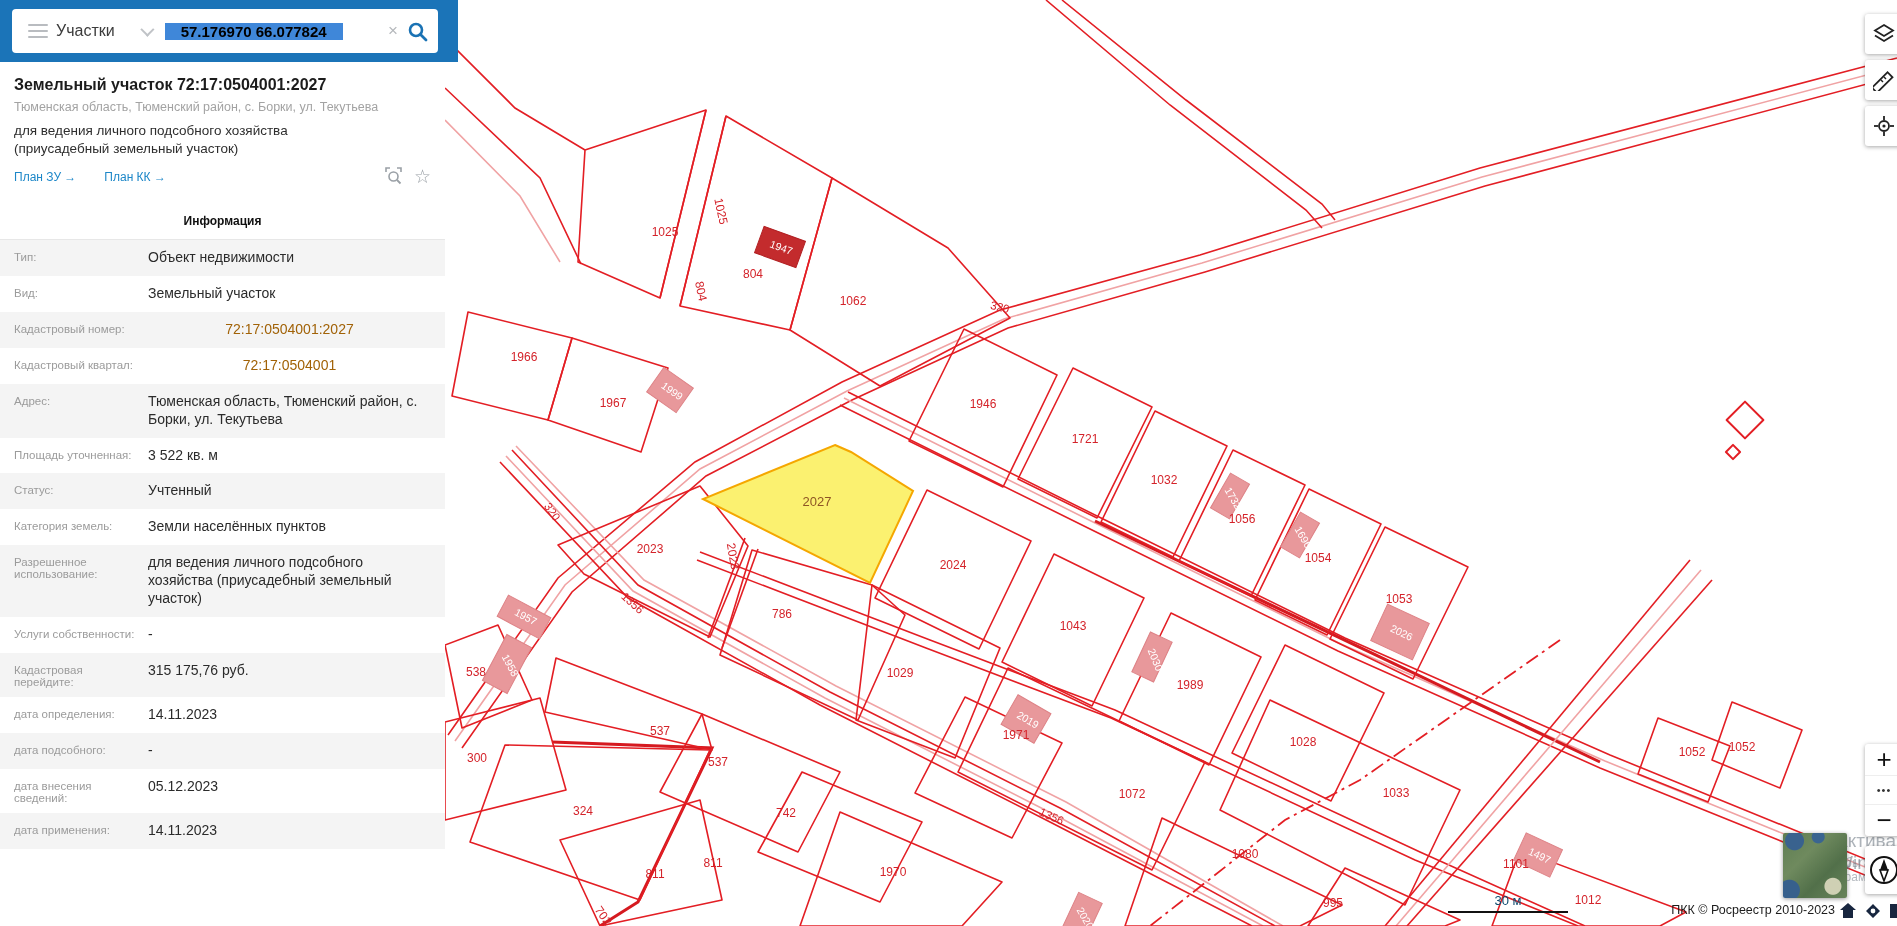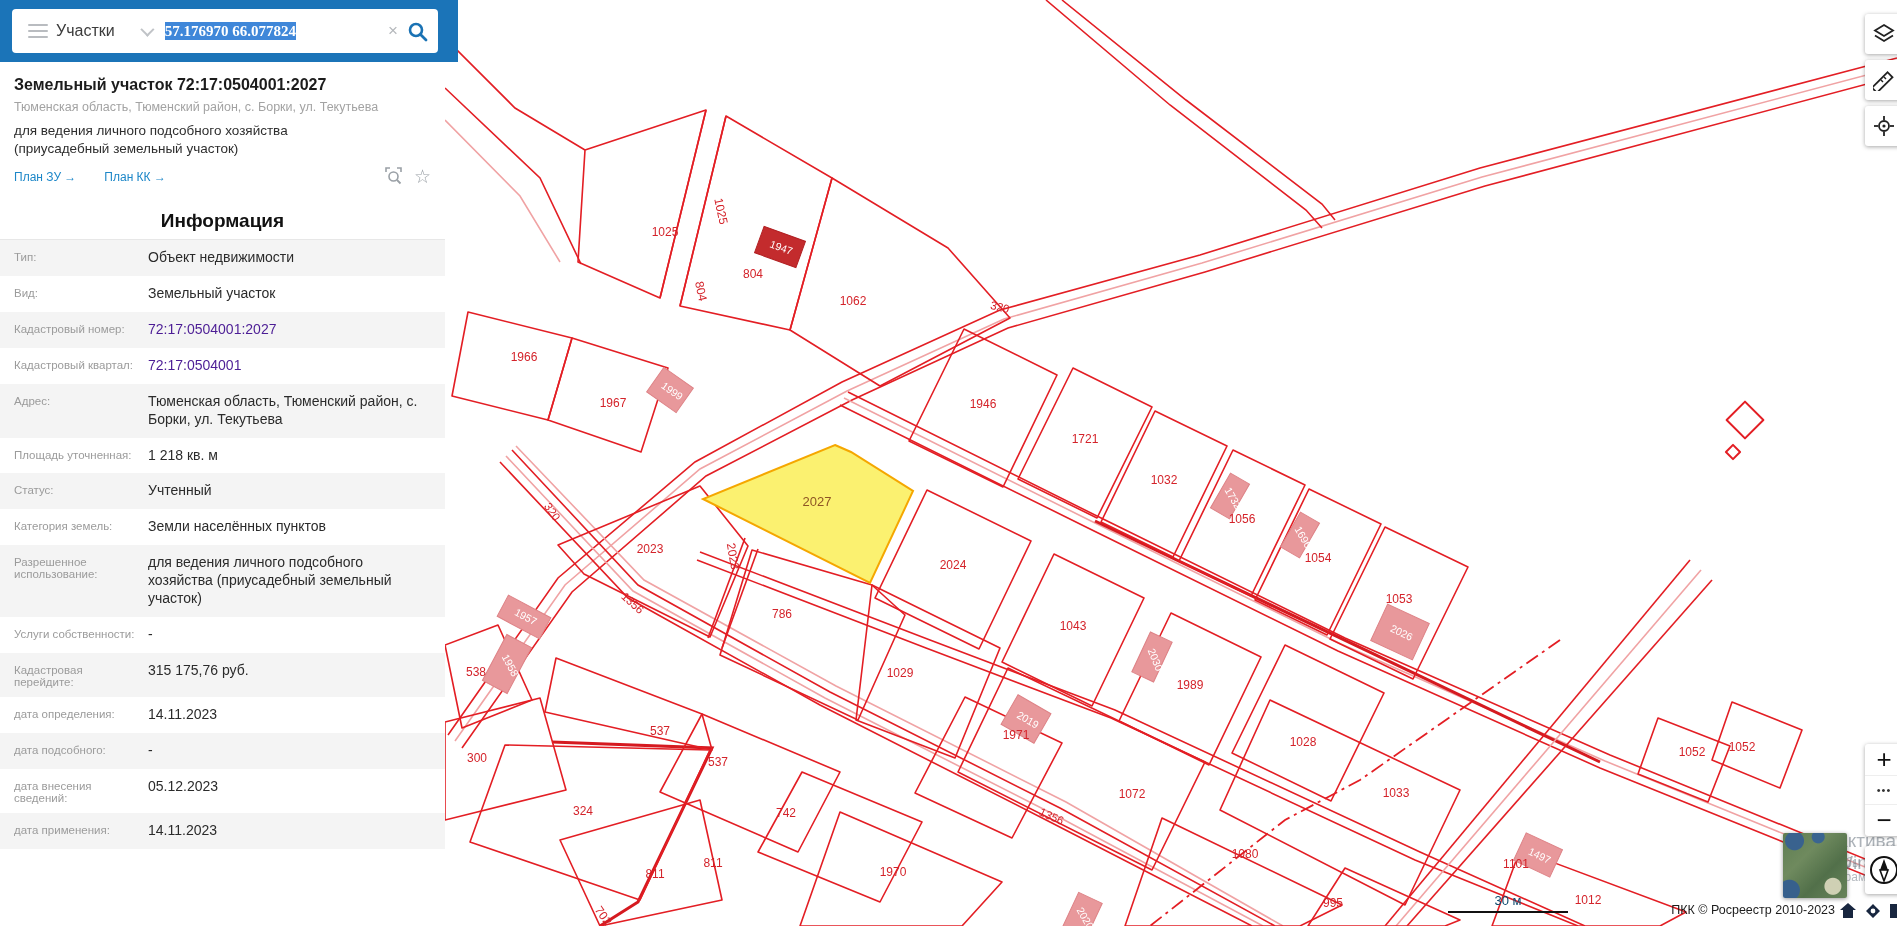--- a/index.html
+++ b/index.html
@@ -59,46 +59,46 @@
                 justify-content:center;color:#fff;font-size:16px;cursor:pointer;}
   #search-card{position:absolute;left:12px;top:9px;width:426px;height:44px;background:#fff;border-radius:4px;
                display:flex;align-items:center;padding:0 10px;box-sizing:border-box;}
   #hamburger{width:20px;cursor:pointer;margin:0 8px 0 6px;}
   #hamburger i{display:block;height:2px;background:#b9bcc0;margin:4px 0;border-radius:1px;}
   #cat-select{display:flex;align-items:center;gap:26px;cursor:pointer;margin-right:14px;}
   #cat-label{font-size:16px;color:#3c3c3c;}
   .caret{width:8px;height:8px;border-right:2px solid #c0c3c7;border-bottom:2px solid #c0c3c7;
          transform:rotate(45deg) translateY(-2px);}
   #search-input{flex:1;font-size:15px;font-weight:700;white-space:nowrap;overflow:hidden;cursor:text;}
-  #search-input .sel{background:#3f87d9;color:#ffffff;padding:2px 0;font-family:Liberation Serif, serif;}
+  #search-input .sel{background:#3f87d9;color:#000000;padding:2px 16px;}
   #clear-btn{color:#b5b8bc;font-size:17px;padding:0 9px;cursor:pointer;}
   #search-btn{cursor:pointer;display:flex;align-items:center;}
 
   #result-card{position:absolute;left:0;top:62px;width:445px;background:#fff;}
   #rc-head{padding:14px 14px 6px 14px;}
   #rc-title{font-size:16px;font-weight:700;color:#1c1c1c;}
   #rc-address{font-size:12.5px;color:#a3a3a3;margin-top:6px;}
   #rc-usage{font-size:13.5px;color:#2e2e2e;margin-top:8px;line-height:1.3;width:320px;}
   #rc-links{display:flex;align-items:center;margin-top:10px;padding-bottom:10px;}
   .rc-link{color:#1d87c8;font-size:12px;text-decoration:none;margin-right:28px;cursor:pointer;}
   #rc-icons{margin-left:auto;display:flex;align-items:center;gap:10px;color:#9aa0a6;}
   #rc-icons .icn{cursor:pointer;display:flex;}
   #star-icon{font-size:19px;line-height:1;color:#9aa0a6;}
 
   #tabs{display:flex;height:37px;border-bottom:1px solid #e7e7e7;}
-  .tab{flex:1;display:flex;align-items:center;justify-content:center;font-size:19px;cursor:pointer;}
+  .tab{flex:1;display:flex;align-items:center;justify-content:center;font-size:12px;cursor:pointer;}
   .tab.active{background:#fff;color:#111;font-weight:700;}
   .tab.inactive{background:#e9e9e9;color:#9b9b9b;}
 
   #info-table{}
   .irow{display:flex;padding:9px 14px;box-sizing:border-box;}
   .irow.alt{background:#f4f4f4;}
   .ilabel{width:122px;flex:0 0 122px;font-size:11.5px;color:#9b9b9b;padding-top:2px;}
   .ival{flex:1;font-size:14px;color:#2b2b2b;line-height:1.28;padding-left:12px;}
-  .ival.link{color:#4c1d95;cursor:pointer;}
+  .ival.link{color:#a16207;cursor:pointer;text-align:center;}
 </style>
 </head>
 <body>
 
 <div id="app">
 
   <div id="map-pane">
     <svg id="map-svg" width="1452" height="926" viewBox="445 0 1452 926">
 
       <g>
@@ -392,21 +392,21 @@
           <div class="irow">
             <div class="ilabel">Кадастровый квартал:</div>
             <div class="ival link">72:17:0504001</div>
           </div>
           <div class="irow alt">
             <div class="ilabel">Адрес:</div>
             <div class="ival">Тюменская область, Тюменский район, с. Борки, ул. Текутьева</div>
           </div>
           <div class="irow">
             <div class="ilabel">Площадь уточненная:</div>
-            <div class="ival">1 218 кв. м</div>
+            <div class="ival">3 522 кв. м</div>
           </div>
           <div class="irow alt">
             <div class="ilabel">Статус:</div>
             <div class="ival">Учтенный</div>
           </div>
           <div class="irow">
             <div class="ilabel">Категория земель:</div>
             <div class="ival">Земли населённых пунктов</div>
           </div>
           <div class="irow alt">

